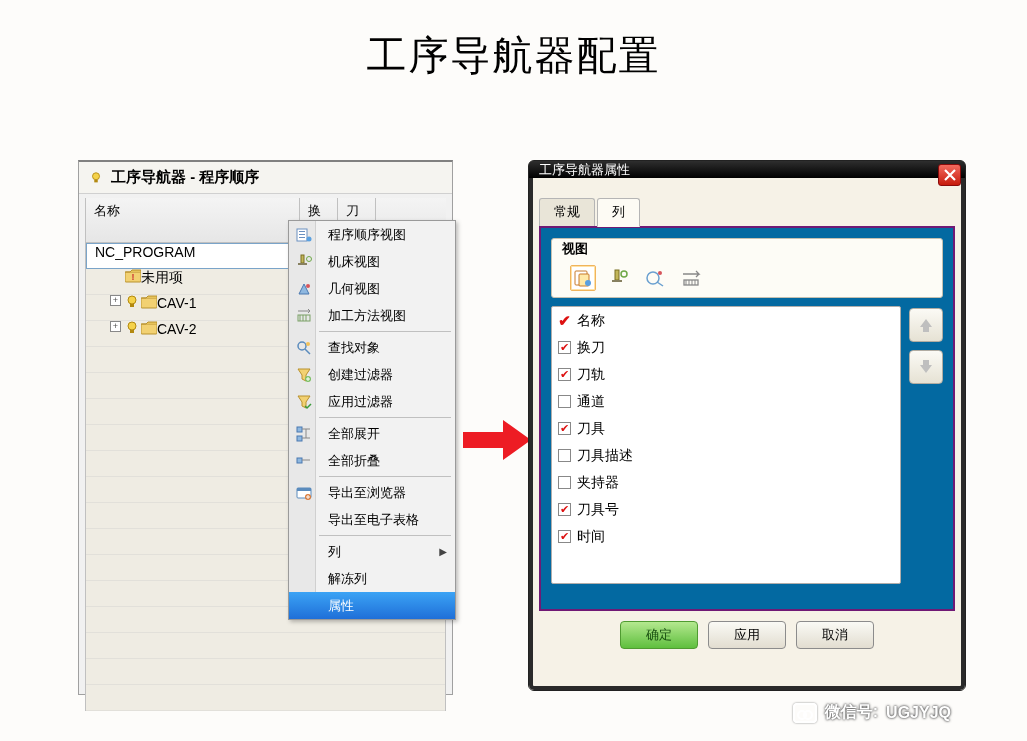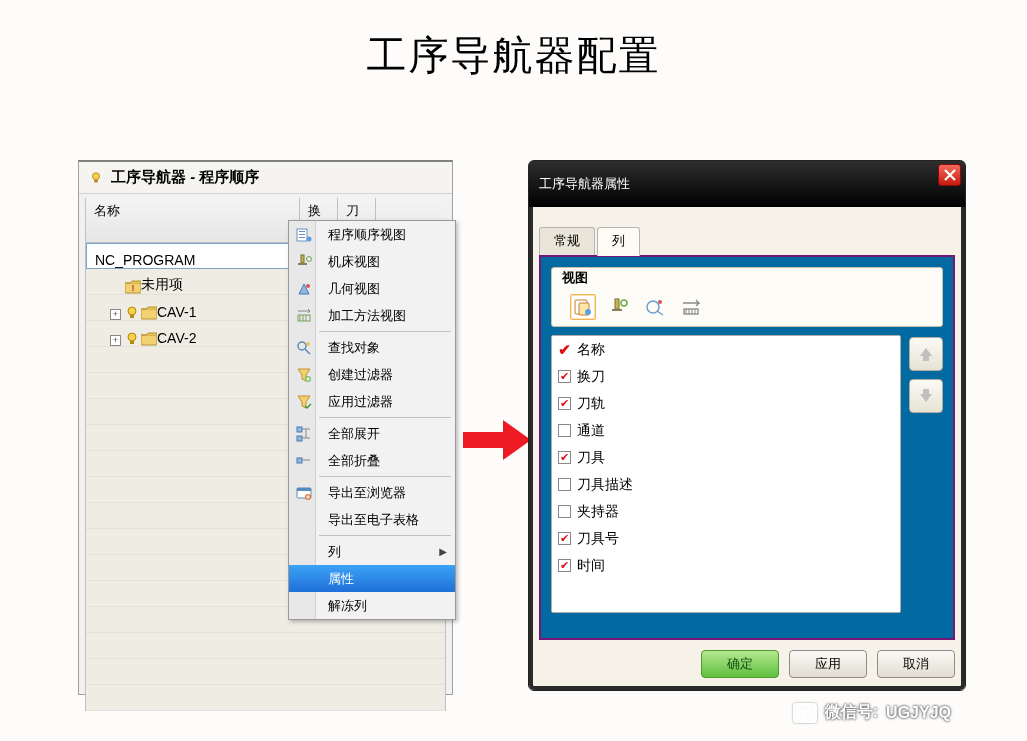--- a/index.html
+++ b/index.html
@@ -62,21 +62,21 @@
 }
 .col-header.first { width: 215px; border-left:1px solid #c0c0c0;}
 .col-header.narrow { width: 38px; }
 .tree-body {
   border-left:1px solid #c0c0c0;
   border-right:1px solid #c0c0c0;
 }
 .tree-row {
   height: 26px;
   display: flex;
-  align-items: flex-end;
+  align-items: flex-start;
   font-size: 14px;
   border-bottom: 1px solid #e2e0da;
   background: #efece3;
 }
 .tree-row.selected {
   background: #fff;
   border: 1px solid #7aa4c9;
 }
 .row-indent0 { padding-left: 8px; }
 .row-indent1 { padding-left: 24px; }
@@ -164,21 +164,21 @@
   left: 528px;
   top: 160px;
   width: 438px;
   height: 531px;
   background: #f6f2e7;
   border: 1px solid #222;
   border-radius: 6px;
   box-shadow: 0 0 0 4px #2a2a2a inset;
 }
 .dlg-title {
-  height:46px;
+  height:17px;
   background: linear-gradient(#2e2e2e,#000);
   color:#fff;
   font-size:13px;
   display:flex;
   align-items:center;
   padding-left:10px;
   border-radius:4px 4px 0 0;
   position:relative;
 }
 .dlg-close {
@@ -275,21 +275,21 @@
 .sq-btn {
   width:34px;height:34px;
   border:1px solid #b1aca2;
   border-radius:4px;
   background: linear-gradient(#fbfaf5,#e6e2d4);
   display:flex;align-items:center;justify-content:center;
   color:#8f8f8f;
 }
 .dlg-buttons {
   display:flex;
-  justify-content:flex-end;
+  justify-content:center;
   gap:10px;
   margin-top:10px;
 }
 .btn {
   min-width:78px;
   height:28px;
   border:1px solid #8c8c8c;
   border-radius:4px;
   font-size:13px;
   display:flex;align-items:center;justify-content:center;
@@ -515,27 +515,27 @@
       <div class="menu-item">
         <span class="itm-icon"></span>
         <span class="label">导出至电子表格</span>
       </div>
       <div class="menu-sep"></div>
       <div class="menu-item">
         <span class="itm-icon"></span>
         <span class="label">列</span>
         <span class="arrow">▶</span>
       </div>
+      <div class="menu-item">
+        <span class="itm-icon"></span>
+        <span class="label">解冻列</span>
+      </div>
       <div class="menu-item highlight">
         <span class="itm-icon"></span>
         <span class="label">属性</span>
-      </div>
-      <div class="menu-item">
-        <span class="itm-icon"></span>
-        <span class="label">解冻列</span>
       </div>
     </div>
 </div>
 
 <svg class="big-arrow" width="70" height="44" viewBox="0 0 70 44">
   <polygon points="0,14 40,14 40,2 68,22 40,42 40,30 0,30" fill="#ed1c24"></polygon>
 </svg>
 
 <div class="dialog">
   <div class="dlg-title">

